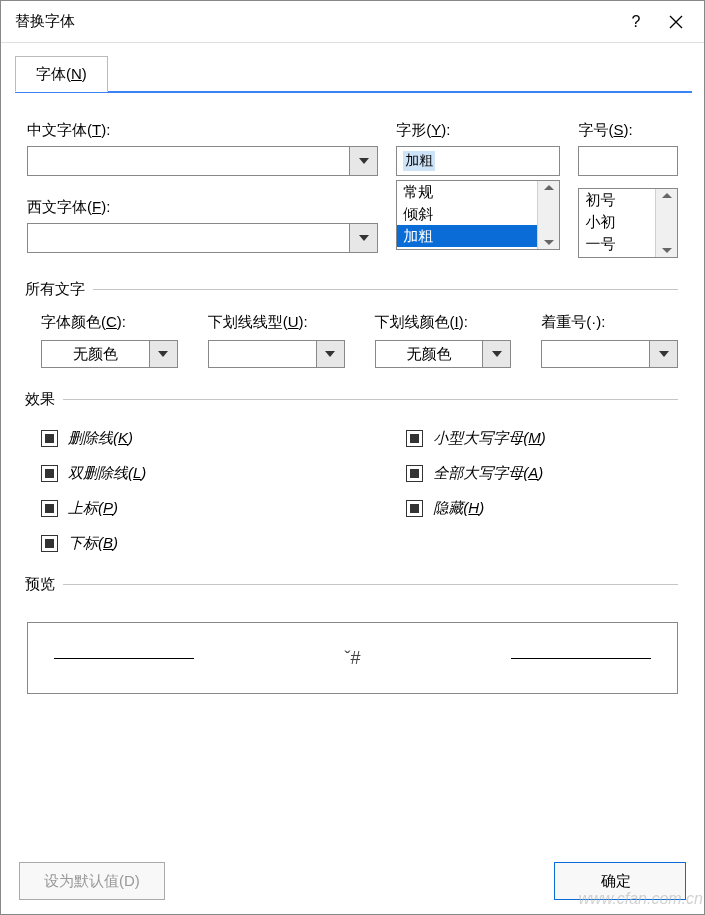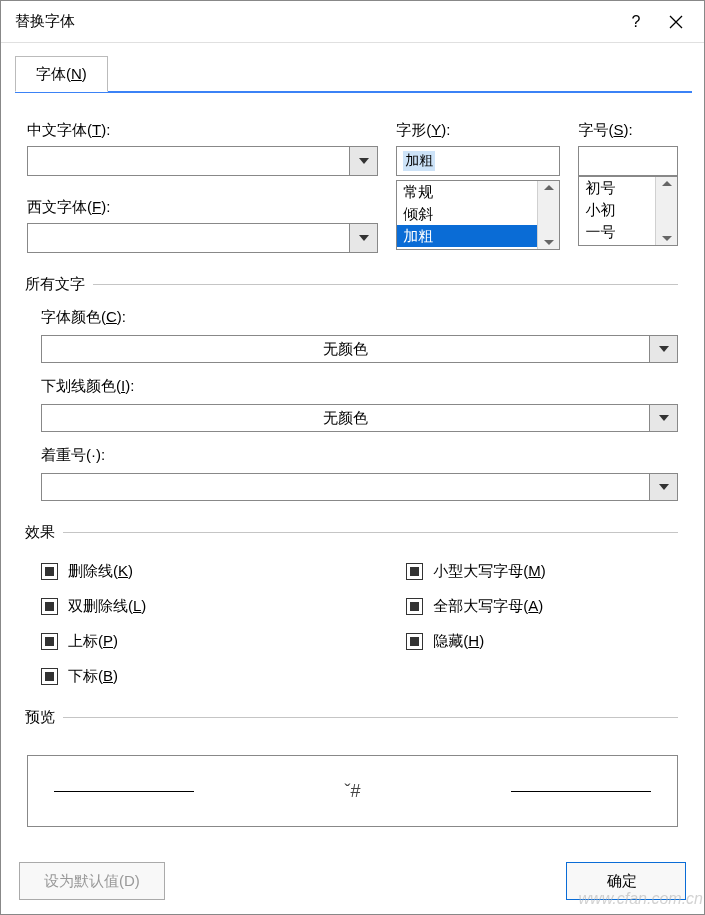--- a/index.html
+++ b/index.html
@@ -110,40 +110,40 @@
     border-top: 1px solid #c5c5c5;
     margin-top: 22px;
     padding-top: 14px;
     position: relative;
   }
   fieldset.group > legend {
     font-size: 15px;
     padding-right: 8px;
     margin-left: -2px;
   }
-  .row4 { display: flex; gap: 14px; padding-left: 14px; flex-direction: column; }
+  .row4 { display: flex; gap: 30px; padding-left: 14px; }
   .col4 { flex: 1; }
   .col4 .section-label { margin-bottom: 8px; }
   .dd {
     display: flex; border: 1px solid #888; height: 28px; background: #fff;
   }
   .dd .val {
     flex: 1; display: flex; align-items: center; justify-content: center;
     font-size: 15px;
   }
   .dd .drop {
     width: 28px; background: #e7e7e7; border-left: 1px solid #888;
     display: flex; align-items: center; justify-content: center;
   }
 
   .effects-grid {
     display: flex; padding-left: 14px; gap: 130px;
   }
   .effects-col { display: flex; flex-direction: column; gap: 16px; margin-top: 6px; }
-  .tri-check { display: flex; align-items: center; gap: 10px; }
+  .tri-check { display: flex; align-items: center; gap: 10px; font-style: italic; }
   .tri-box {
     width: 17px; height: 17px; border: 1px solid #333;
     display: flex; align-items: center; justify-content: center;
     background: #fff;
   }
   .tri-box .inner { width: 9px; height: 9px; background: #333; }
   .tri-check span { font-size: 15px; }
 
   .preview-box {
     border: 1px solid #888; height: 72px; margin-top: 14px;
@@ -156,21 +156,21 @@
   .buttons {
     position: absolute; bottom: 14px; left: 0; right: 0;
     display: flex; padding: 0 18px;
   }
   .btn {
     height: 38px; border: 1px solid #aaa; background: #f8f8f8;
     font-family: inherit; font-size: 15px; padding: 0 24px;
     display: flex; align-items: center; justify-content: center;
   }
   .btn.default-set { color: #999; }
-  .btn.ok { border: 1.5px solid #0a6cd6; margin-left: auto; width: 120px; justify-content: center; padding-left: 16px; }
+  .btn.ok { border: 1.5px solid #0a6cd6; margin-left: auto; width: 132px; justify-content: center; padding-left: 16px; }
   .btn.cancel { margin-left: 16px; width: 120px; justify-content: center; }
 
   .watermark {
     position: absolute; bottom: 6px; right: 1px;
     color: rgba(180,180,180,0.6); font-size: 16px; font-style: italic;
     pointer-events: none;
   }
   .u { text-decoration: underline; }
 </style>
 </head>
@@ -235,21 +235,21 @@
             <div class="scroll-arrow-down"></div>
           </div>
         </div>
       </div>
 
       <div class="col-size">
         <label class="section-label">
           <span>字号(</span><span class="u">S</span><span>):</span>
         </label>
         <div class="style-input"></div>
-        <div class="listbox" style="margin-top:0">
+        <div class="listbox" style="margin-top:12px">
           <div class="items">
             <div class="item">初号</div>
             <div class="item">小初</div>
             <div class="item">一号</div>
           </div>
           <div class="scroll">
             <div class="scroll-arrow-up"></div>
             <div class="scroll-arrow-down"></div>
           </div>
         </div>
@@ -265,20 +265,31 @@
           </label>
           <div class="dd">
             <div class="val">无颜色</div>
             <div class="drop">
                 <div class="drop-arrow"></div>
               </div>
           </div>
         </div>
         <div class="col4">
           <label class="section-label">
+            <span>下划线线型(</span><span class="u">U</span><span>):</span>
+          </label>
+          <div class="dd">
+            <div class="val"></div>
+            <div class="drop">
+                <div class="drop-arrow"></div>
+              </div>
+          </div>
+        </div>
+        <div class="col4">
+          <label class="section-label">
             <span>下划线颜色(</span><span class="u">I</span><span>):</span>
           </label>
           <div class="dd">
             <div class="val">无颜色</div>
             <div class="drop">
                 <div class="drop-arrow"></div>
               </div>
           </div>
         </div>
         <div class="col4">

